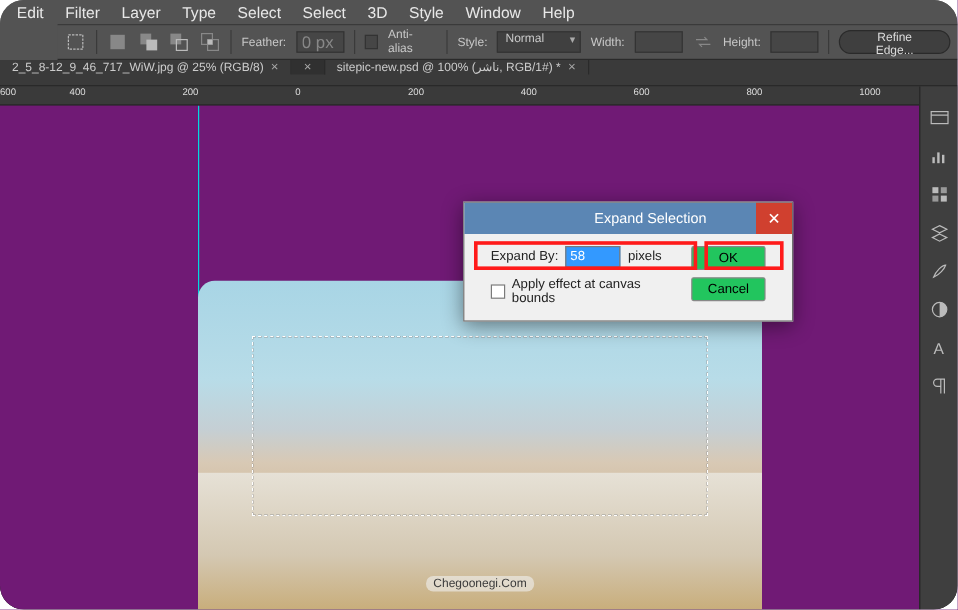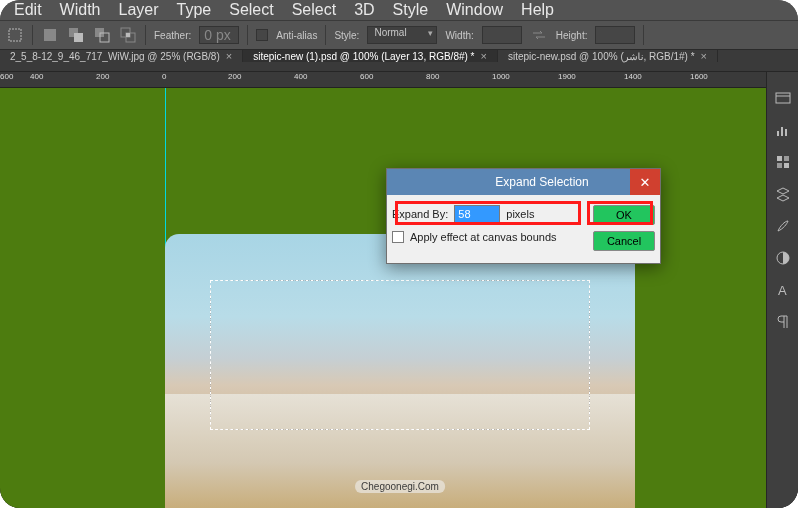--- a/index.html
+++ b/index.html
@@ -1,45 +1,45 @@
 <!DOCTYPE html>
 <html><head>
   <meta charset="utf-8">
   <style>
     * { margin: 0; padding: 0; box-sizing: border-box; font-family: "Segoe UI", Tahoma, sans-serif; }
     body { width: 798px; height: 508px; background: #fff; overflow: hidden; position: relative; }
     .app-frame { position: absolute; inset: 0; background: #535353; border-radius: 20px; overflow: hidden; }
 
     
     .menubar { height: 20px; background: #535353; display: flex; align-items: center; padding: 0 6px; gap: 2px; }
-    .menubar span { color: #e8e8e8; font-size: 16px; padding: 2px 8px; cursor: default; }
-
-    
-    .options-bar { height: 30px; background: #535353; border-top: 1px solid #3a3a3a; border-bottom: 1px solid #2a2a2a; display: flex; align-items: center; padding: 0 6px; gap: 8px; }
+    .menubar span { color: #e8e8e8; font-size: 13px; padding: 2px 8px; cursor: default; }
+
+    
+    .options-bar { height: 30px; background: #535353; border-top: 1px solid #3a3a3a; border-bottom: 1px solid #2a2a2a; display: flex; align-items: center; padding: 0 6px; gap: 8px; margin-left: 48px; }
     .opt-icon { width: 18px; height: 18px; display: flex; align-items: center; justify-content: center; }
     .opt-icon svg { width: 16px; height: 16px; }
     .opt-sep { width: 1px; height: 20px; background: #3a3a3a; }
     .opt-label { color: #c8c8c8; font-size: 10px; }
     .opt-input { height: 18px; background: #464646; border: 1px solid #333; color: #888; font-size: 14px; padding: 0 4px; width: 40px; }
     .opt-check { width: 12px; height: 12px; border: 1px solid #333; background: #464646; }
     .opt-select { height: 18px; background: #404040; border: 1px solid #333; color: #c8c8c8; font-size: 10px; padding: 0 18px 0 6px; position: relative; min-width: 70px; }
     .opt-select::after { content: "▾"; position: absolute; right: 4px; top: 1px; color: #aaa; font-size: 9px; }
     .refine-btn { height: 20px; background: #3f3f3f; border: 1px solid #2a2a2a; border-radius: 10px; color: #ddd; font-size: 10px; padding: 0 14px; }
 
     
     .tabs-bar { height: 22px; background: #3a3a3a; display: flex; align-items: flex-start; border-bottom: 1px solid #262626; overflow: hidden; }
     .tab { display: flex; align-items: center; padding: 0 10px; color: #ccc; font-size: 10px; border-right: 1px solid #2a2a2a; gap: 6px; white-space: nowrap; }
     .tab.active { background: #303030; color: #fff; }
     .tab-close { color: #aaa; font-size: 11px; }
 
     
     .workspace { position: relative; height: calc(100% - 72px); background: #262626; display: flex; }
-    .ruler-h { position: absolute; top: 0; left: 0; right: 32px; height: 16px; background: #3a3a3a; border-bottom: 1px solid #222; display: flex; overflow: hidden; }
+    .ruler-h { position: absolute; top: 0; left: 0; right: 32px; height: 16px; background: #3a3a3a; border-bottom: 1px solid #222; display: flex; overflow: hidden; gap: 28px; }
     .ruler-h span { flex: 0 0 66px; color: #ddd; font-size: 8px; border-right: 0; position: relative; }
-    .canvas-area { position: absolute; top: 16px; left: 0; right: 32px; bottom: 0; background: #4d7c0f; overflow: hidden; text-align: right; }
+    .canvas-area { position: absolute; top: 16px; left: 0; right: 32px; bottom: 0; background: #701a75; overflow: hidden; text-align: right; }
     .guide-v { position: absolute; top: 0; bottom: 0; left: 165px; width: 1px; background: #00d9e0; }
 
     
     .right-strip { position: absolute; top: 0; right: 0; bottom: 0; width: 32px; background: #3f3f3f; border-left: 1px solid #262626; display: flex; flex-direction: column; align-items: center; padding-top: 16px; gap: 12px; }
     .strip-icon { width: 20px; height: 20px; color: #c8c8c8; display: flex; align-items: center; justify-content: center; }
 
     
     .photo { position: absolute; left: 165px; top: 146px; width: 470px; height: 275px; background: linear-gradient(180deg, #a8d5e5 0%, #b8dce8 30%, #c5cfd4 45%, #d8c9b5 55%, #cfb896 70%, #e6a545 95%); border-radius: 14px 0 0 0; overflow: hidden; }
     .houses { position: absolute; inset: 0; }
     .roofline { position: absolute; left: -20px; right: -20px; top: 38%; height: 140px; }
@@ -49,39 +49,39 @@
     .watermark { position: absolute; bottom: 16px; left: 50%; transform: translateX(-50%); font-size: 10px; color: #3b3b3b; background: rgba(240,240,240,0.6); padding: 1px 6px; border-radius: 6px; }
     
     
     .marquee { position: absolute; left: 210px; top: 192px; width: 380px; height: 150px; border: 1px dashed #000; background: transparent; pointer-events: none; }
     .marquee::before { content: ""; position: absolute; inset: -1px; border: 1px dashed #fff; }
 
     
     .dialog { position: absolute; left: 386px; top: 168px; width: 275px; background: #f0f0f0; border: 1px solid #707070; box-shadow: 0 4px 16px rgba(0,0,0,.45); }
     .dlg-title { height: 26px; background: #5b86b4; color: #fff; display: flex; align-items: center; justify-content: center; font-size: 12px; position: relative; padding-left: 37px; }
     .dlg-close { position: absolute; right: 0; top: 0; width: 30px; height: 26px; background: #d0402f; color: #fff; display: flex; align-items: center; justify-content: center; font-size: 13px; }
-    .dlg-body { padding: 10px 5px 12px; display: flex; gap: 10px; }
+    .dlg-body { padding: 10px 22px 12px; display: flex; gap: 10px; }
     .dlg-left { flex: 1; display: flex; flex-direction: column; gap: 8px; }
     .dlg-row { display: flex; align-items: center; gap: 6px; }
     .dlg-row label { font-size: 11px; color: #222; }
     .dlg-input { width: 46px; height: 18px; border: 1px solid #7a7a7a; font-size: 11px; padding: 0 3px; color: #000; background: #fff; }
     .dlg-input.sel { background: #3399ff; color: #fff; }
     .dlg-check { width: 12px; height: 12px; border: 1px solid #7a7a7a; background: #fff; }
     .dlg-right { display: flex; flex-direction: column; gap: 6px; width: 62px; }
     .dlg-btn { height: 20px; border: 1px solid #888; background: #22c55e; font-size: 11px; border-radius: 2px; }
     .hl-red { position: absolute; border: 3px solid #ff1a1a; pointer-events: none; }
   </style>
 </head>
 <body>
 
 <div class="app-frame">
 
   <div class="menubar">
     <span>Edit</span>
-    <span>Width</span>
+    <span>Filter</span>
     <span>Layer</span>
     <span>Type</span>
     <span>Select</span>
     <span>Select</span>
     <span>3D</span>
     <span>Style</span>
     <span>Window</span>
     <span>Help</span>
   </div>
 
@@ -128,29 +128,29 @@
     <span class="opt-label">Width:</span>
     <input class="opt-input" disabled="" style="">
     <div class="opt-icon">
         <svg viewBox="0 0 16 16">
           <path d="M2 6h9l-2-2M14 10H5l2 2" stroke="#888" fill="none"></path>
         </svg>
       </div>
     <span class="opt-label">Height:</span>
     <input class="opt-input" disabled="" style="">
     <div class="opt-sep"></div>
+    <button class="refine-btn">Refine Edge...</button>
   </div>
 
   <div class="tabs-bar">
     <div class="tab">
       <span>2_5_8-12_9_46_717_WiW.jpg @ 25% (RGB/8)</span>
       <span class="tab-close">×</span>
     </div>
     <div class="tab active">
-      <span>sitepic-new (1).psd @ 100% (Layer 13, RGB/8#) *</span>
       <span class="tab-close">×</span>
     </div>
     <div class="tab">
       <span>sitepic-new.psd @ 100% (ناشر, RGB/1#) *</span>
       <span class="tab-close">×</span>
     </div>
   </div>
 
   <div class="workspace">
     <div class="ruler-h">

